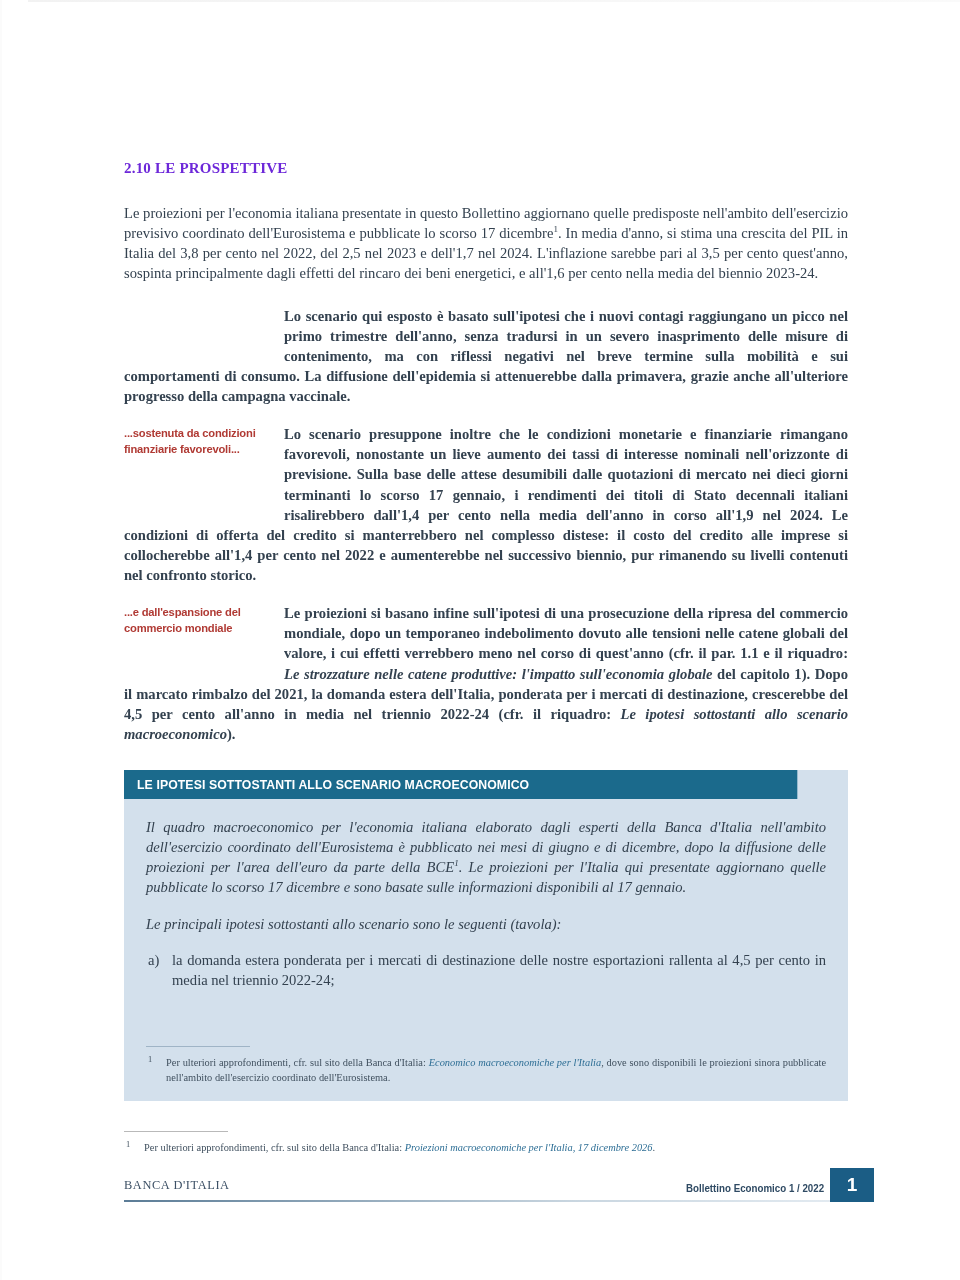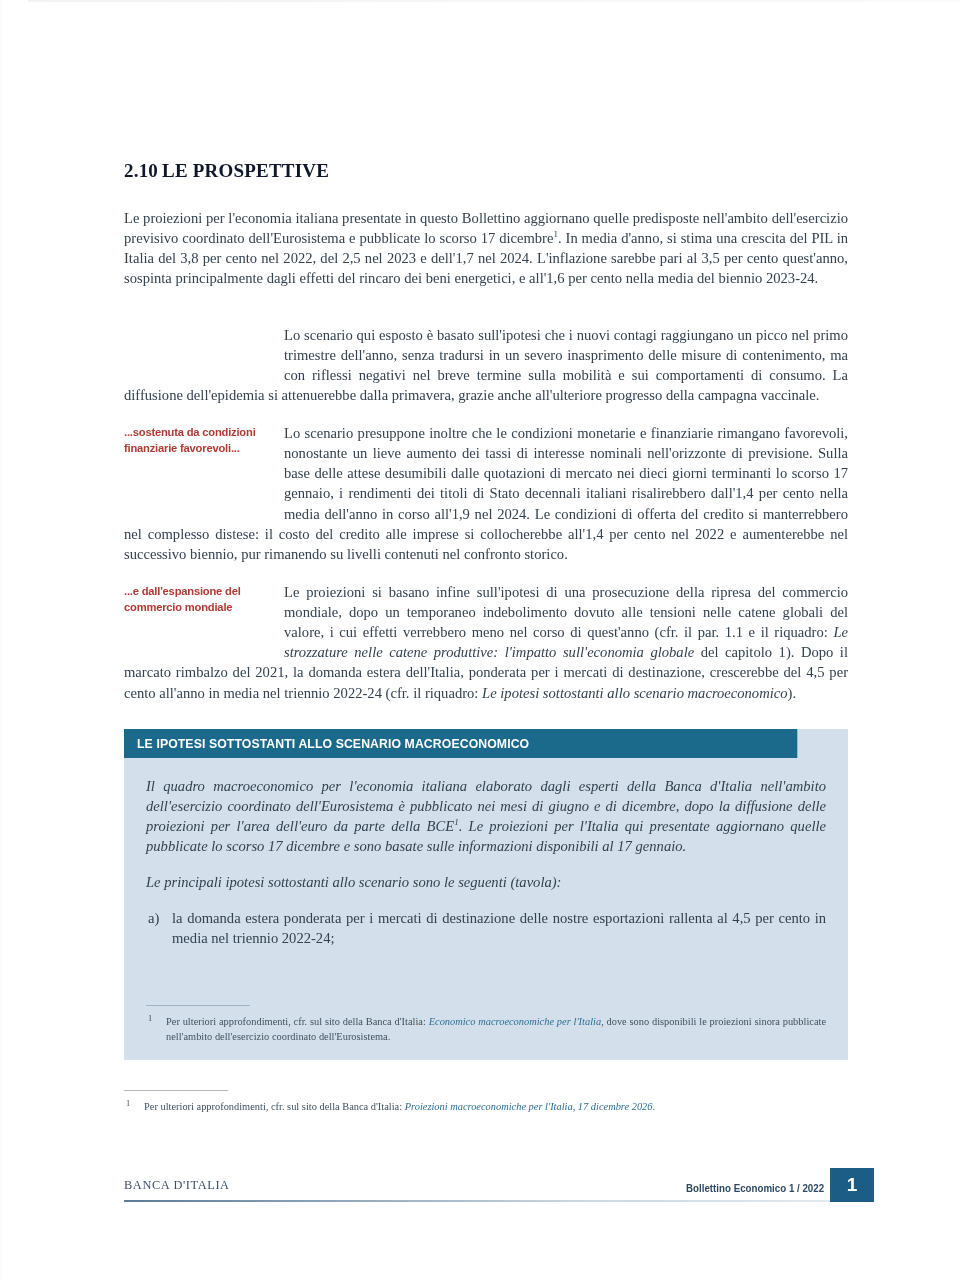--- a/index.html
+++ b/index.html
@@ -39,56 +39,56 @@
     position: absolute;
     left: 124px;
     top: 160px;
     width: 724px;
   }
 
   
   .section-heading {
     font-family: "Liberation Serif", serif;
     font-weight: bold;
-    font-size: 19px;
+    font-size: 15px;
     letter-spacing: 0.2px;
-    color: #0f172a;
+    color: #6d28d9;
     margin: 0 0 26px 0;
   }
   .section-heading .num { margin-right: 4px; }
 
   
   .para {
     font-size: 14.6px;
     line-height: 1.38;
     text-align: justify;
     margin: 0 0 18px 0;
     color: #33414f;
     hyphens: none;
   }
-  .para.intro { margin-bottom: 36px; }
+  .para.intro { margin-bottom: 22px; }
 
   
   .noted-block {
     position: relative;
     margin: 0 0 18px 0;
   }
   .margin-note {
     position: absolute;
     left: 0;
     top: 2px;
     width: 150px;
     font-family: "Liberation Sans", sans-serif;
     font-weight: bold;
     font-size: 11.2px;
     line-height: 1.42;
     color: #b03a34;
     letter-spacing: -0.2px;
   }
-  .noted-block .para { margin-bottom: 0; }
+  .noted-block .para { margin-bottom: 0; font-weight: bold; }
   .shape-3 { shape-outside: polygon(0 0, 160px 0, 160px 58px, 0 58px); float: left; width: 160px; height: 58px; }
   .shape-4 { shape-outside: polygon(0 0, 160px 0, 160px 78px, 0 78px); float: left; width: 160px; height: 78px; }
   .shape-6 { shape-outside: polygon(0 0, 160px 0, 160px 100px, 0 100px); float: left; width: 160px; height: 100px; }
 
   em, .it { font-style: italic; }
   sup {
     font-size: 9px;
     vertical-align: super;
     line-height: 0;
   }

